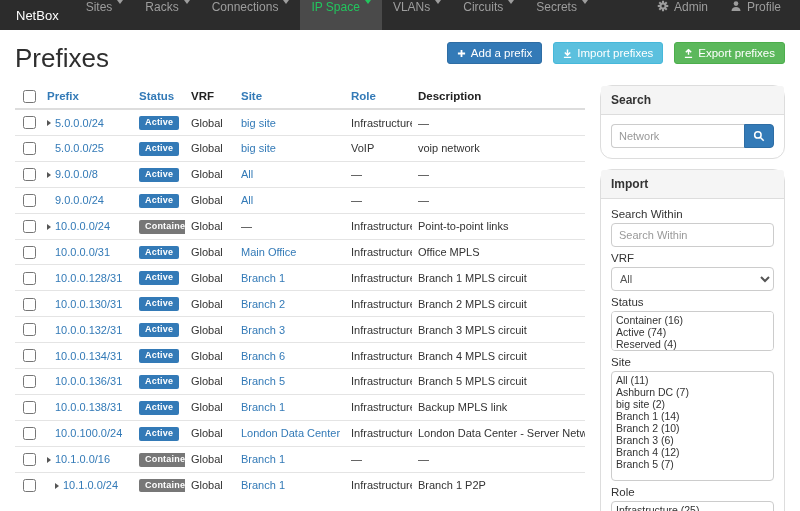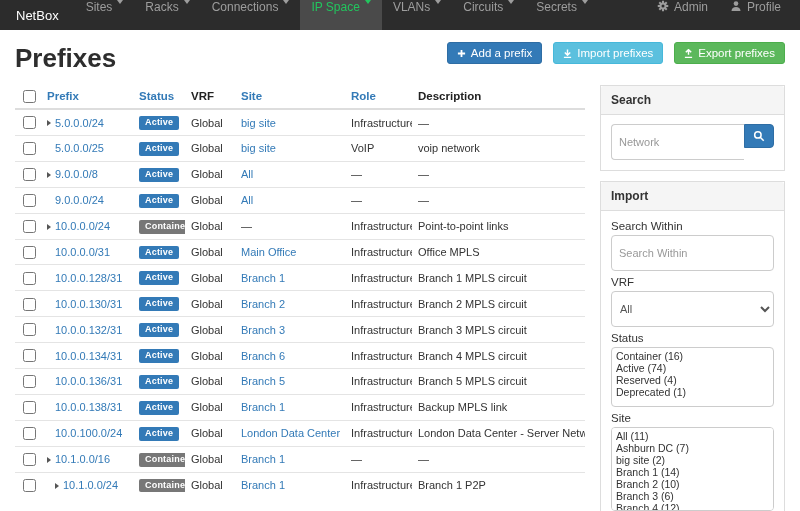--- a/index.html
+++ b/index.html
@@ -12,21 +12,21 @@
   .brand{color:#fff;font-size:13px;display:flex;align-items:center;padding:0 16px;cursor:pointer}
   .nav-menu{display:flex;align-items:stretch}
   .nav-item{display:flex;align-items:flex-start;gap:5px;padding:0 11px;font-size:12px;cursor:pointer;white-space:nowrap}
   .nav-item.active{background:#4a4a4a;color:#22c55e}
   .dd-caret{width:0;height:0;border-left:3.5px solid transparent;border-right:3.5px solid transparent;border-top:4px solid currentColor;display:inline-block}
   .nav-right{margin-left:auto;display:flex;align-items:stretch;padding-right:8px}
   .nav-ico{display:inline-flex;align-items:center}
   
   .content{padding:0 15px}
   .page-head{display:flex;justify-content:space-between;align-items:flex-start;margin:0 0 0}
-  h1{font-size:26px;font-weight:700;color:#2e2e2e;margin:14px 0 12px;line-height:1.1}
+  h1{font-size:26px;font-weight:400;color:#2e2e2e;margin:14px 0 12px;line-height:1.1}
   .actions{display:flex;gap:11px;margin-top:12px}
   .btn{display:inline-flex;align-items:center;gap:5px;font-size:11.5px;color:#fff;padding:4px 9px;border-radius:3px;border:1px solid;cursor:pointer;font-family:inherit;white-space:nowrap}
   .btn-primary{background:#337ab7;border-color:#2e6da4}
   .btn-info{background:#5bc0de;border-color:#46b8da}
   .btn-success{background:#5cb85c;border-color:#4cae4c}
   
   .main-row{display:flex;gap:15px;align-items:flex-start}
   .table-wrap{flex:1;min-width:0}
   
   table{width:100%;border-collapse:collapse;table-layout:fixed}
@@ -36,35 +36,35 @@
   tbody tr:first-child td{border-top:none}
   .col-check{padding-left:8px}
   input[type=checkbox]{margin:0;vertical-align:middle;cursor:pointer}
   .lnk{color:#337ab7;cursor:pointer}
   .tree-caret{display:inline-block;width:0;height:0;border-top:3.5px solid transparent;border-bottom:3.5px solid transparent;border-left:4.5px solid #555;margin:0 4px 1px 0;vertical-align:middle;cursor:pointer}
   .badge-status{display:inline-block;font-size:9px;font-weight:bold;color:#fff;padding:2px 6px;border-radius:2px;line-height:1.1;letter-spacing:.2px}
   .s-active{background:#337ab7}
   .s-container{background:#777}
   
   .sidebar{width:185px;flex:none}
-  .panel{border:1px solid #ddd;border-radius:0;margin-bottom:10px;background:#fff}
+  .panel{border:1px solid #ddd;border-radius:12px;margin-bottom:10px;background:#fff}
   .panel-head{background:#f5f5f5;border-bottom:1px solid #ddd;padding:7px 10px;font-weight:bold;font-size:12px;color:#333;border-radius:3px 3px 0 0}
   .panel-body{padding:9px 10px 10px}
   .input-group{display:flex}
-  .form-input{width:100%;height:36px;border:1px solid #ccc;border-radius:4px;padding:0 7px;font-size:11px;color:#555;font-family:inherit;background:#fff}
+  .form-input{width:100%;height:24px;border:1px solid #ccc;border-radius:4px;padding:0 7px;font-size:11px;color:#555;font-family:inherit;background:#fff}
   .form-input::placeholder{color:#999}
   .input-group .form-input{border-radius:4px 0 0 4px;border-right:none;flex:1;min-width:0}
   .search-btn{width:30px;height:24px;background:#337ab7;border:1px solid #2e6da4;border-radius:0 4px 4px 0;display:flex;align-items:center;justify-content:center;cursor:pointer;flex:none}
   .filter-label{display:block;margin:5px 0 3px;font-size:11.5px;color:#333}
   .filter-label.first{margin-top:0}
   select.form-input{padding:0 4px;cursor:pointer}
   .listbox{border:1px solid #ccc;border-radius:4px;overflow-y:scroll;overflow-x:hidden;background:#fff;padding:2px 0}
   .listbox .opt{font-size:10.5px;line-height:12px;padding:0 4px;white-space:nowrap;cursor:pointer;color:#333}
-  .lb-status{height:60px}
-  .lb-site{height:84px}
+  .lb-status{height:40px}
+  .lb-site{height:110px}
   .lb-role{height:60px}
   .listbox::-webkit-scrollbar{width:9px}
   .listbox::-webkit-scrollbar-track{background:#f6f6f6;border-left:1px solid #e6e6e6}
   .listbox::-webkit-scrollbar-thumb{background:#c8c8c8;border:1px solid #f6f6f6;border-radius:4px}
 </style>
 </head>
 <body>
 
 <div class="navbar">
   <div class="brand">NetBox</div>

